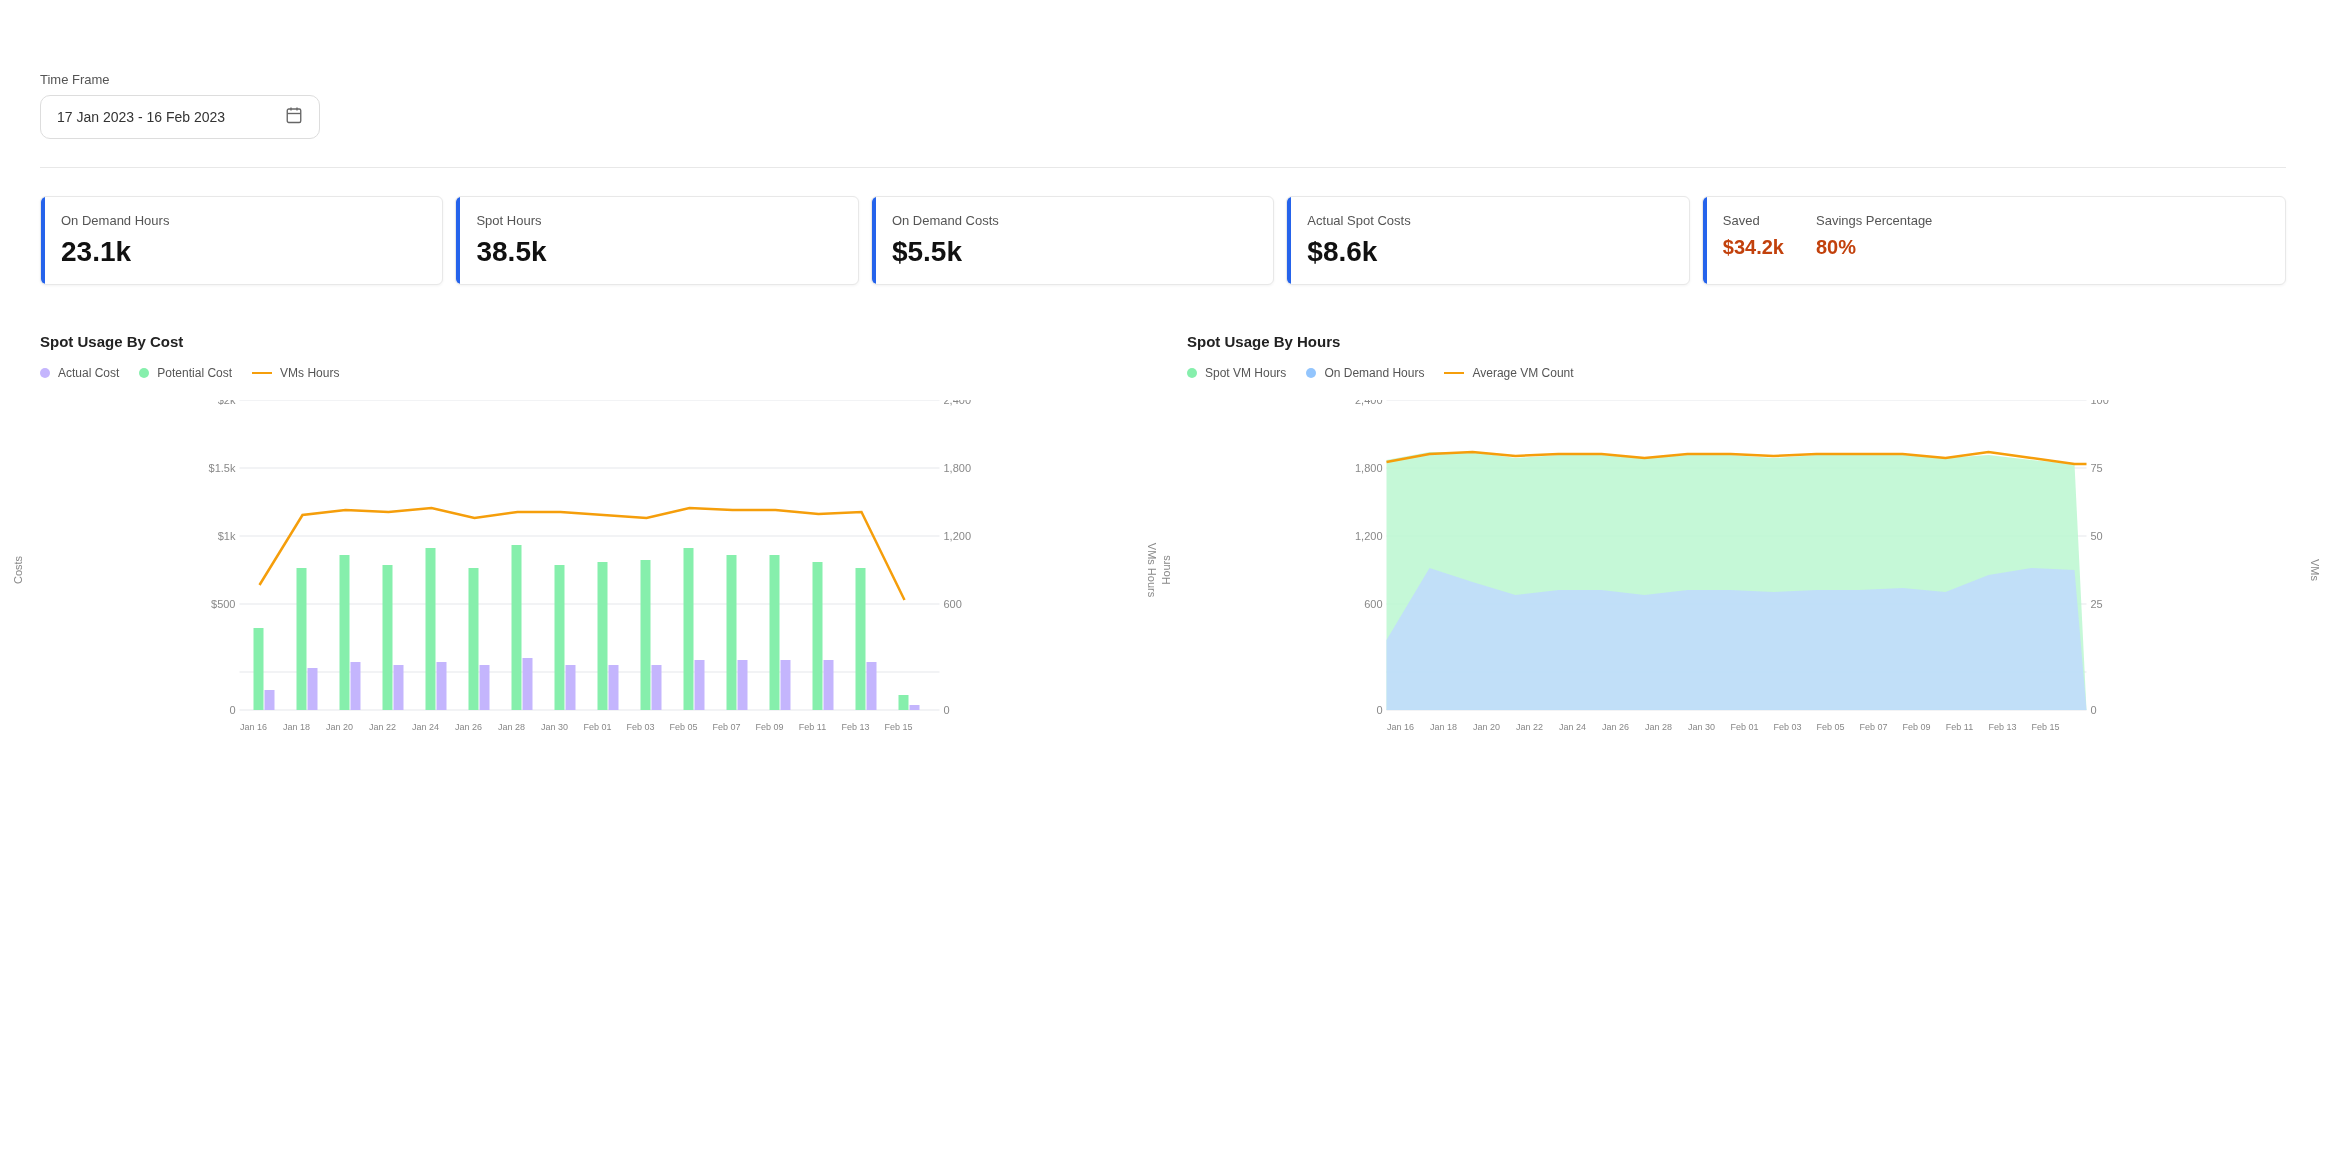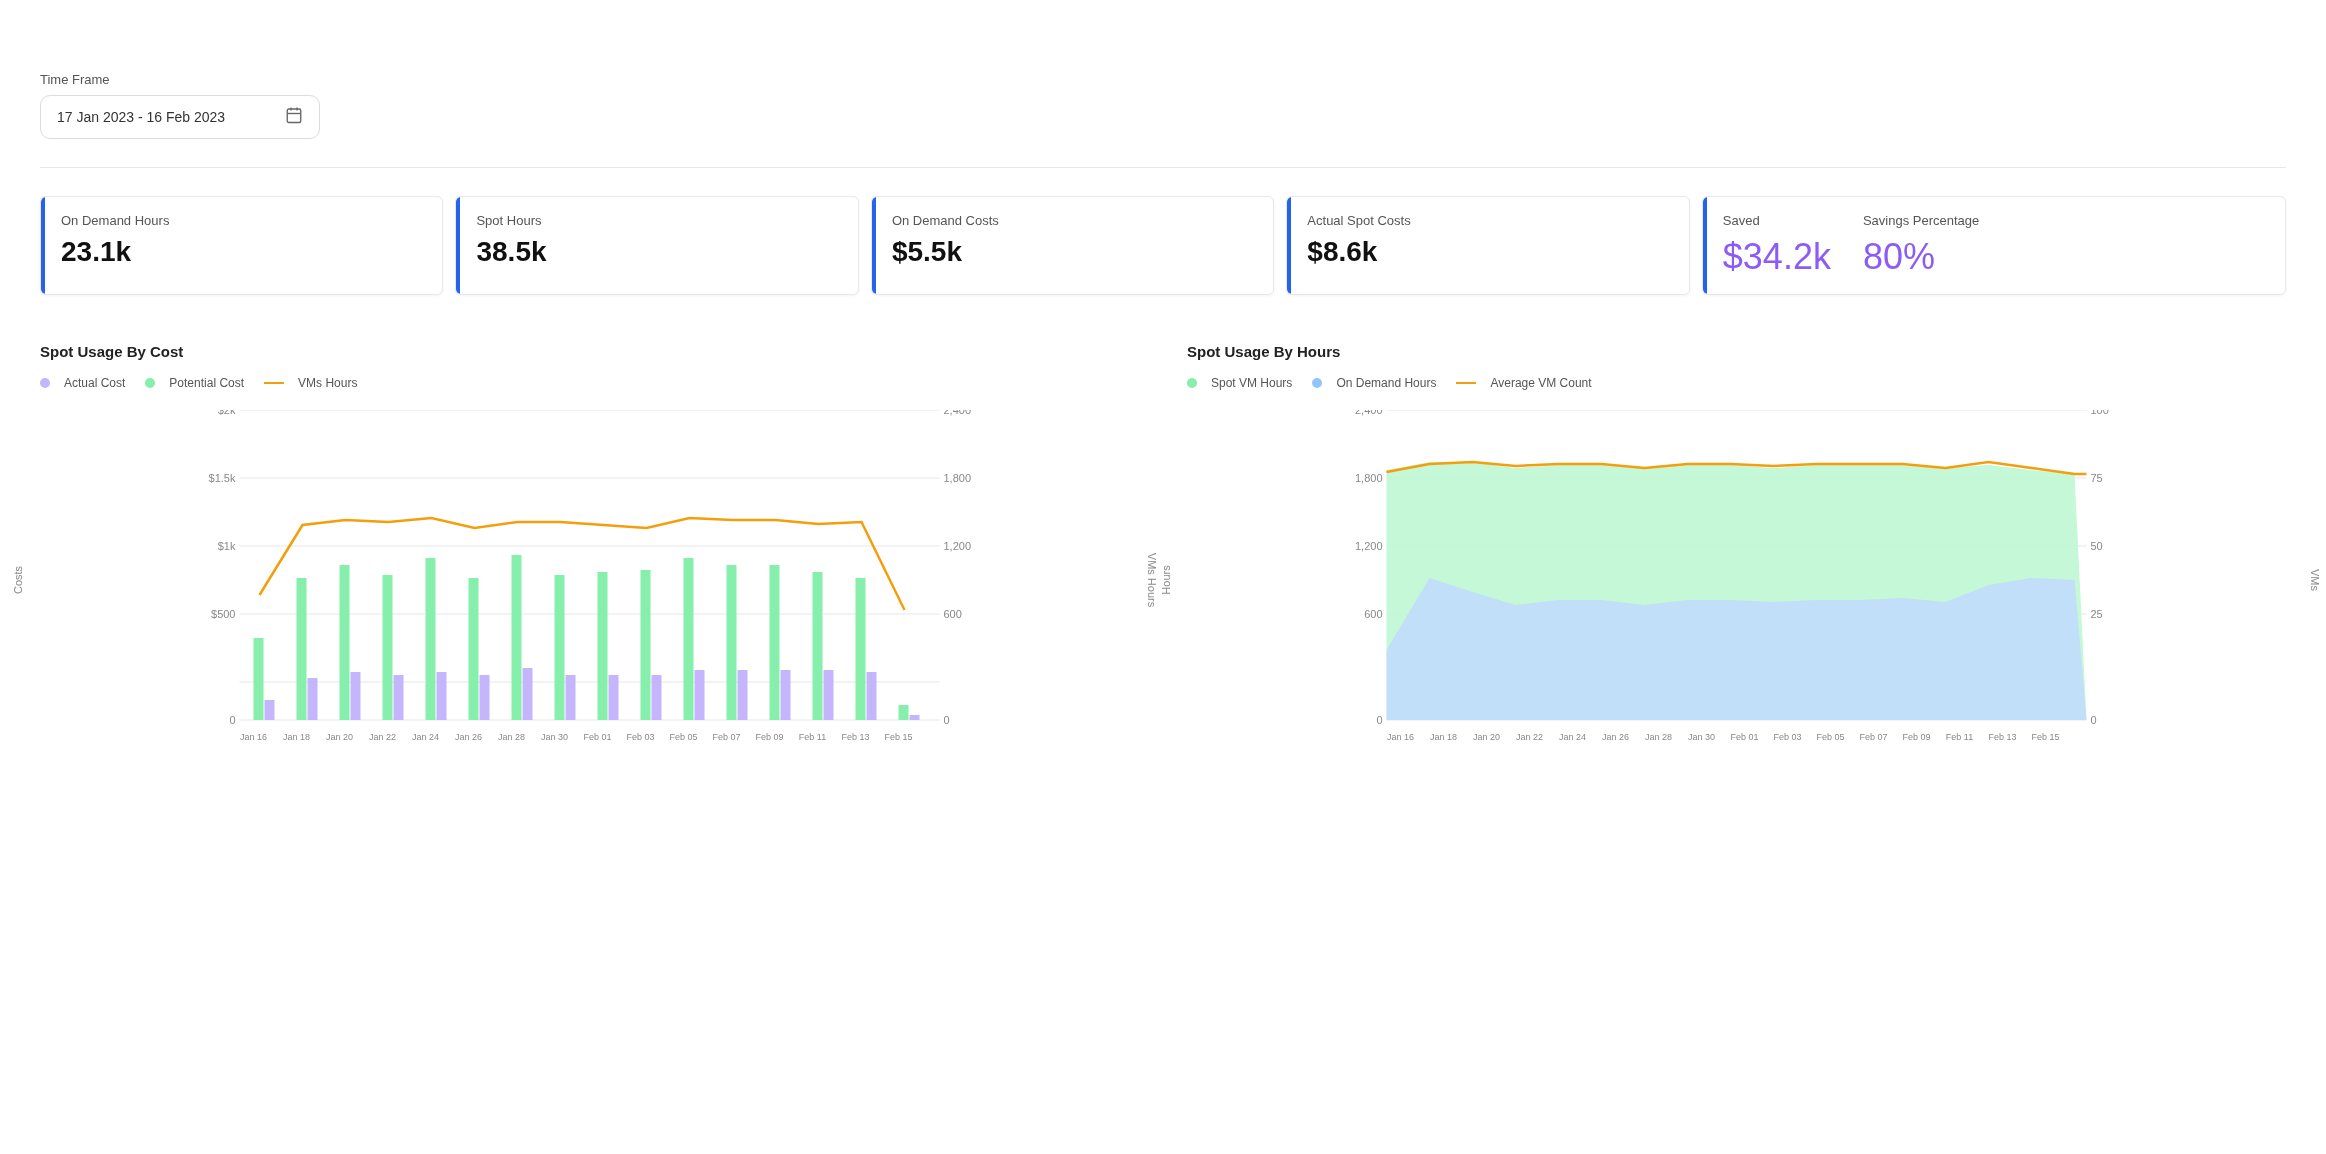--- a/index.html
+++ b/index.html
@@ -15,27 +15,27 @@
     .metric-card { border: 1px solid #e8e8e8; border-radius: 6px; padding: 16px 20px; flex: 1; margin-right: 12px; position: relative; overflow: hidden; background: #fff; box-shadow: 0 1px 3px rgba(0,0,0,0.05); }
     .metric-card:last-child { margin-right: 0; }
     .metric-card::before { content: ''; position: absolute; left: 0; top: 0; bottom: 0; width: 4px; background: #2563eb; border-radius: 6px 0 0 6px; }
     .metric-label { font-size: 13px; color: #555; margin-bottom: 8px; }
     .metric-value { font-size: 28px; font-weight: 700; color: #111; }
 
     .metric-card-double { border: 1px solid #e8e8e8; border-radius: 6px; padding: 16px 20px; flex: 1.5; margin-right: 0; position: relative; overflow: hidden; background: #fff; box-shadow: 0 1px 3px rgba(0,0,0,0.05); display: flex; gap: 32px; }
     .metric-card-double::before { content: ''; position: absolute; left: 0; top: 0; bottom: 0; width: 4px; background: #2563eb; border-radius: 6px 0 0 6px; }
     .metric-sub { }
     .metric-sub .metric-label { font-size: 13px; color: #555; margin-bottom: 8px; }
-    .metric-sub .metric-value { font-size: 36px; font-weight: 400; color: #8b5cf6; }
+    .metric-sub .metric-value { font-size: 20px; font-weight: 700; color: #c2410c; }
 
     .charts-row { display: flex; gap: 48px; }
     .chart-container { flex: 1; margin-top: 12px; }
     .chart-title { font-size: 15px; font-weight: 600; color: #222; margin-bottom: 16px; }
     .chart-legend { display: flex; gap: 20px; margin-bottom: 20px; align-items: center; }
-    .legend-item { display: flex; align-items: center; gap: 14px; font-size: 12px; color: #555; }
+    .legend-item { display: flex; align-items: center; gap: 8px; font-size: 12px; color: #555; }
     .legend-dot { width: 10px; height: 10px; border-radius: 50%; }
     .legend-line { width: 20px; height: 2px; }
 
     .chart-area { position: relative; width: 100%; height: 340px; }
     svg.chart-svg { width: 100%; height: 100%; }
 
     .axis-label-left { position: absolute; left: -36px; top: 50%; transform: translateY(-50%) rotate(-90deg); font-size: 11px; color: #888; white-space: nowrap; }
     .axis-label-right { position: absolute; right: -40px; top: 50%; transform: translateY(-50%) rotate(90deg); font-size: 11px; color: #888; white-space: nowrap; }
     .chart-wrapper { position: relative; padding-left: 50px; padding-right: 50px; }
   </style>

